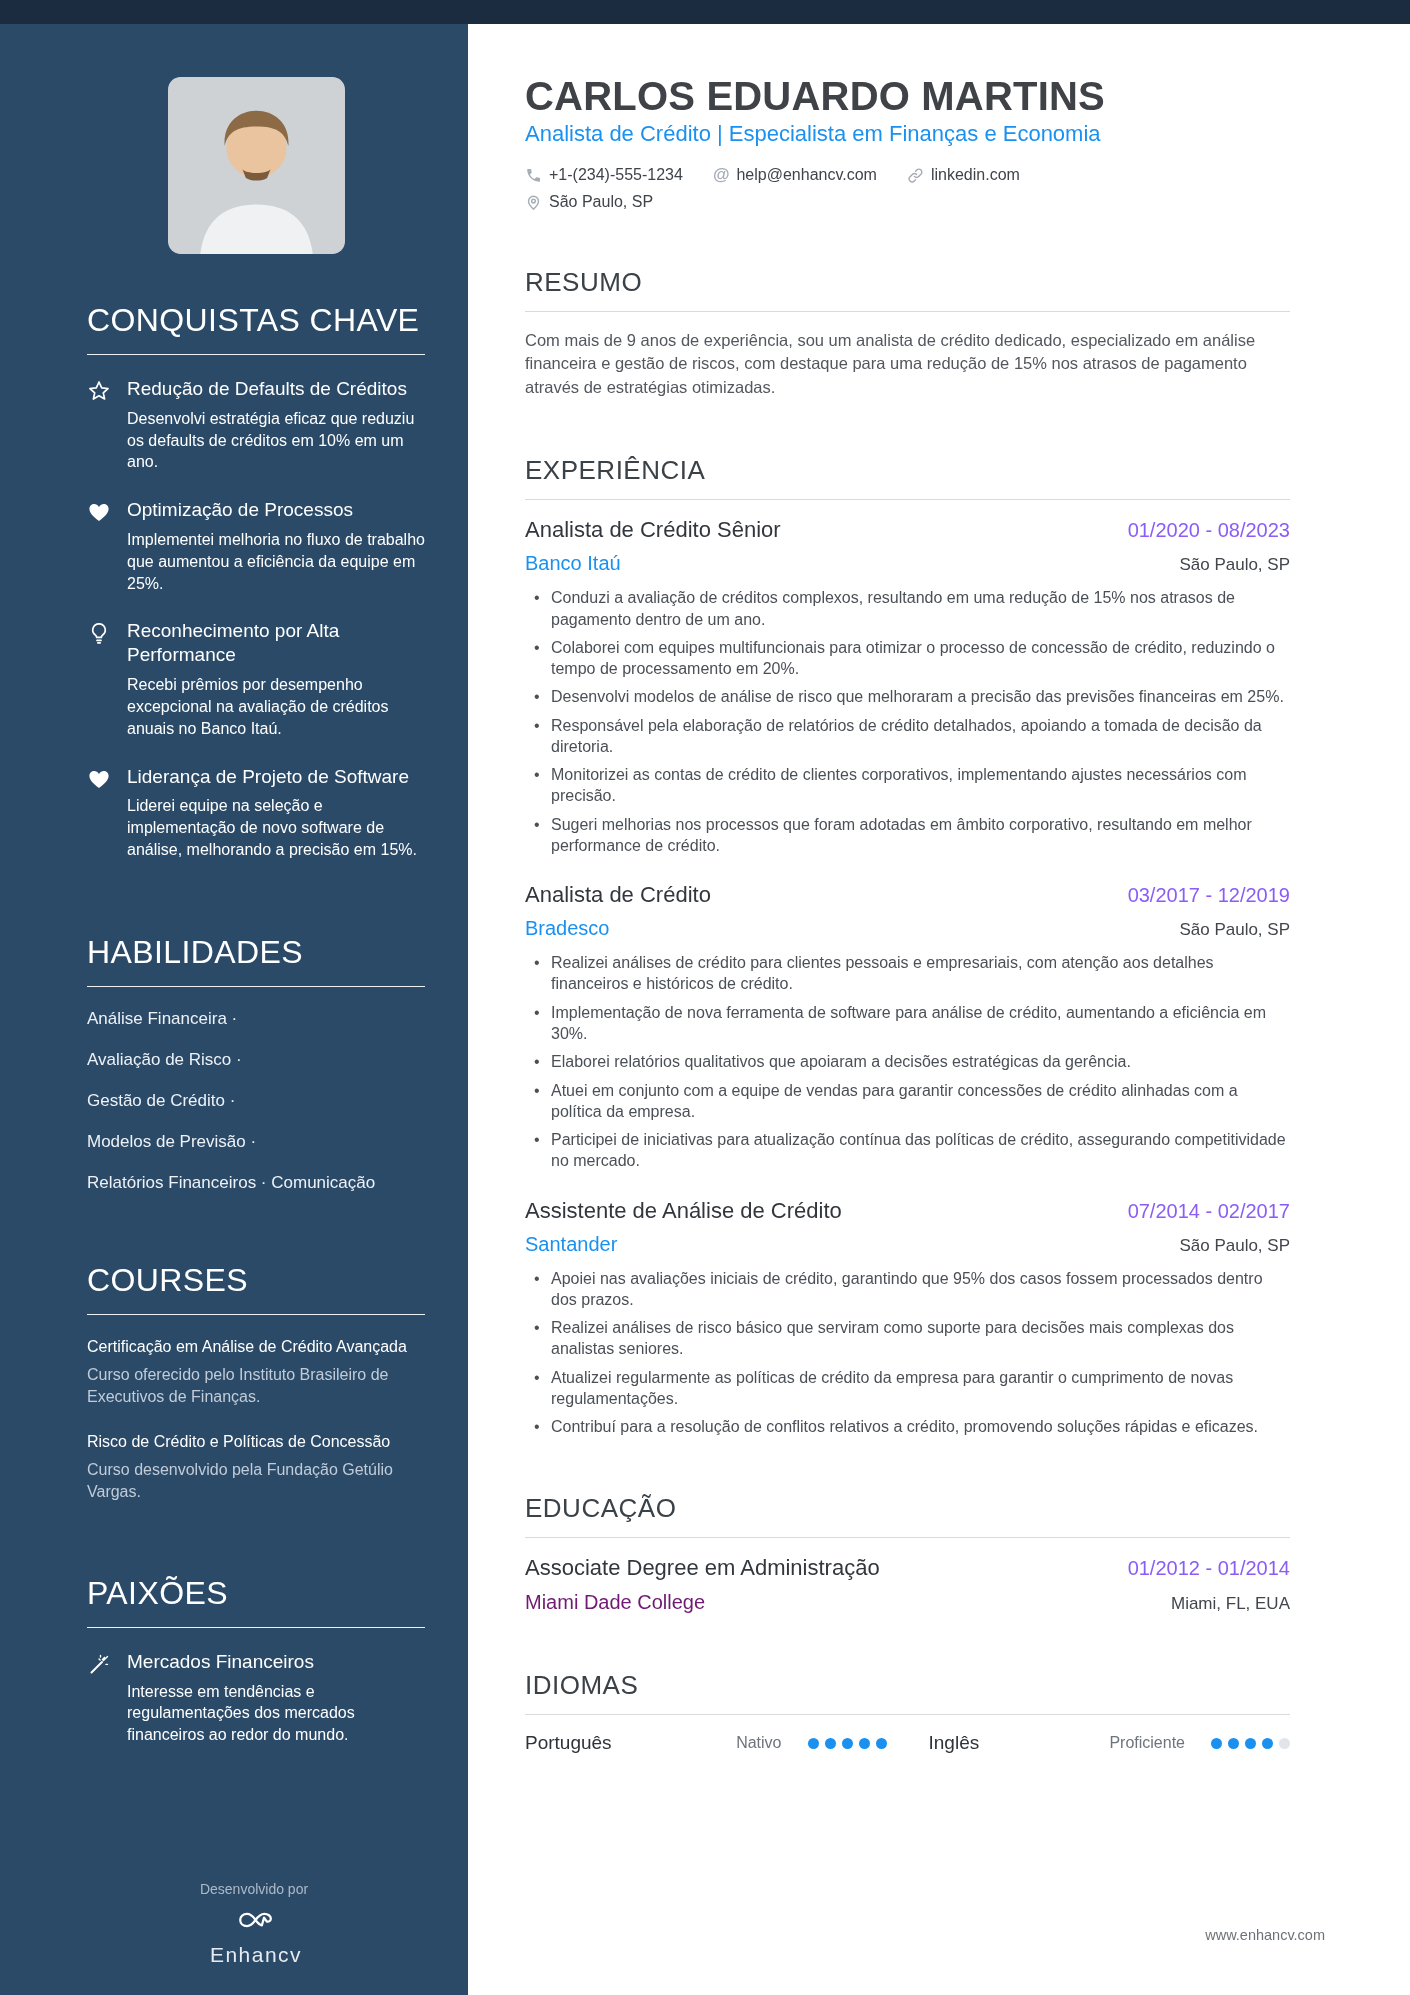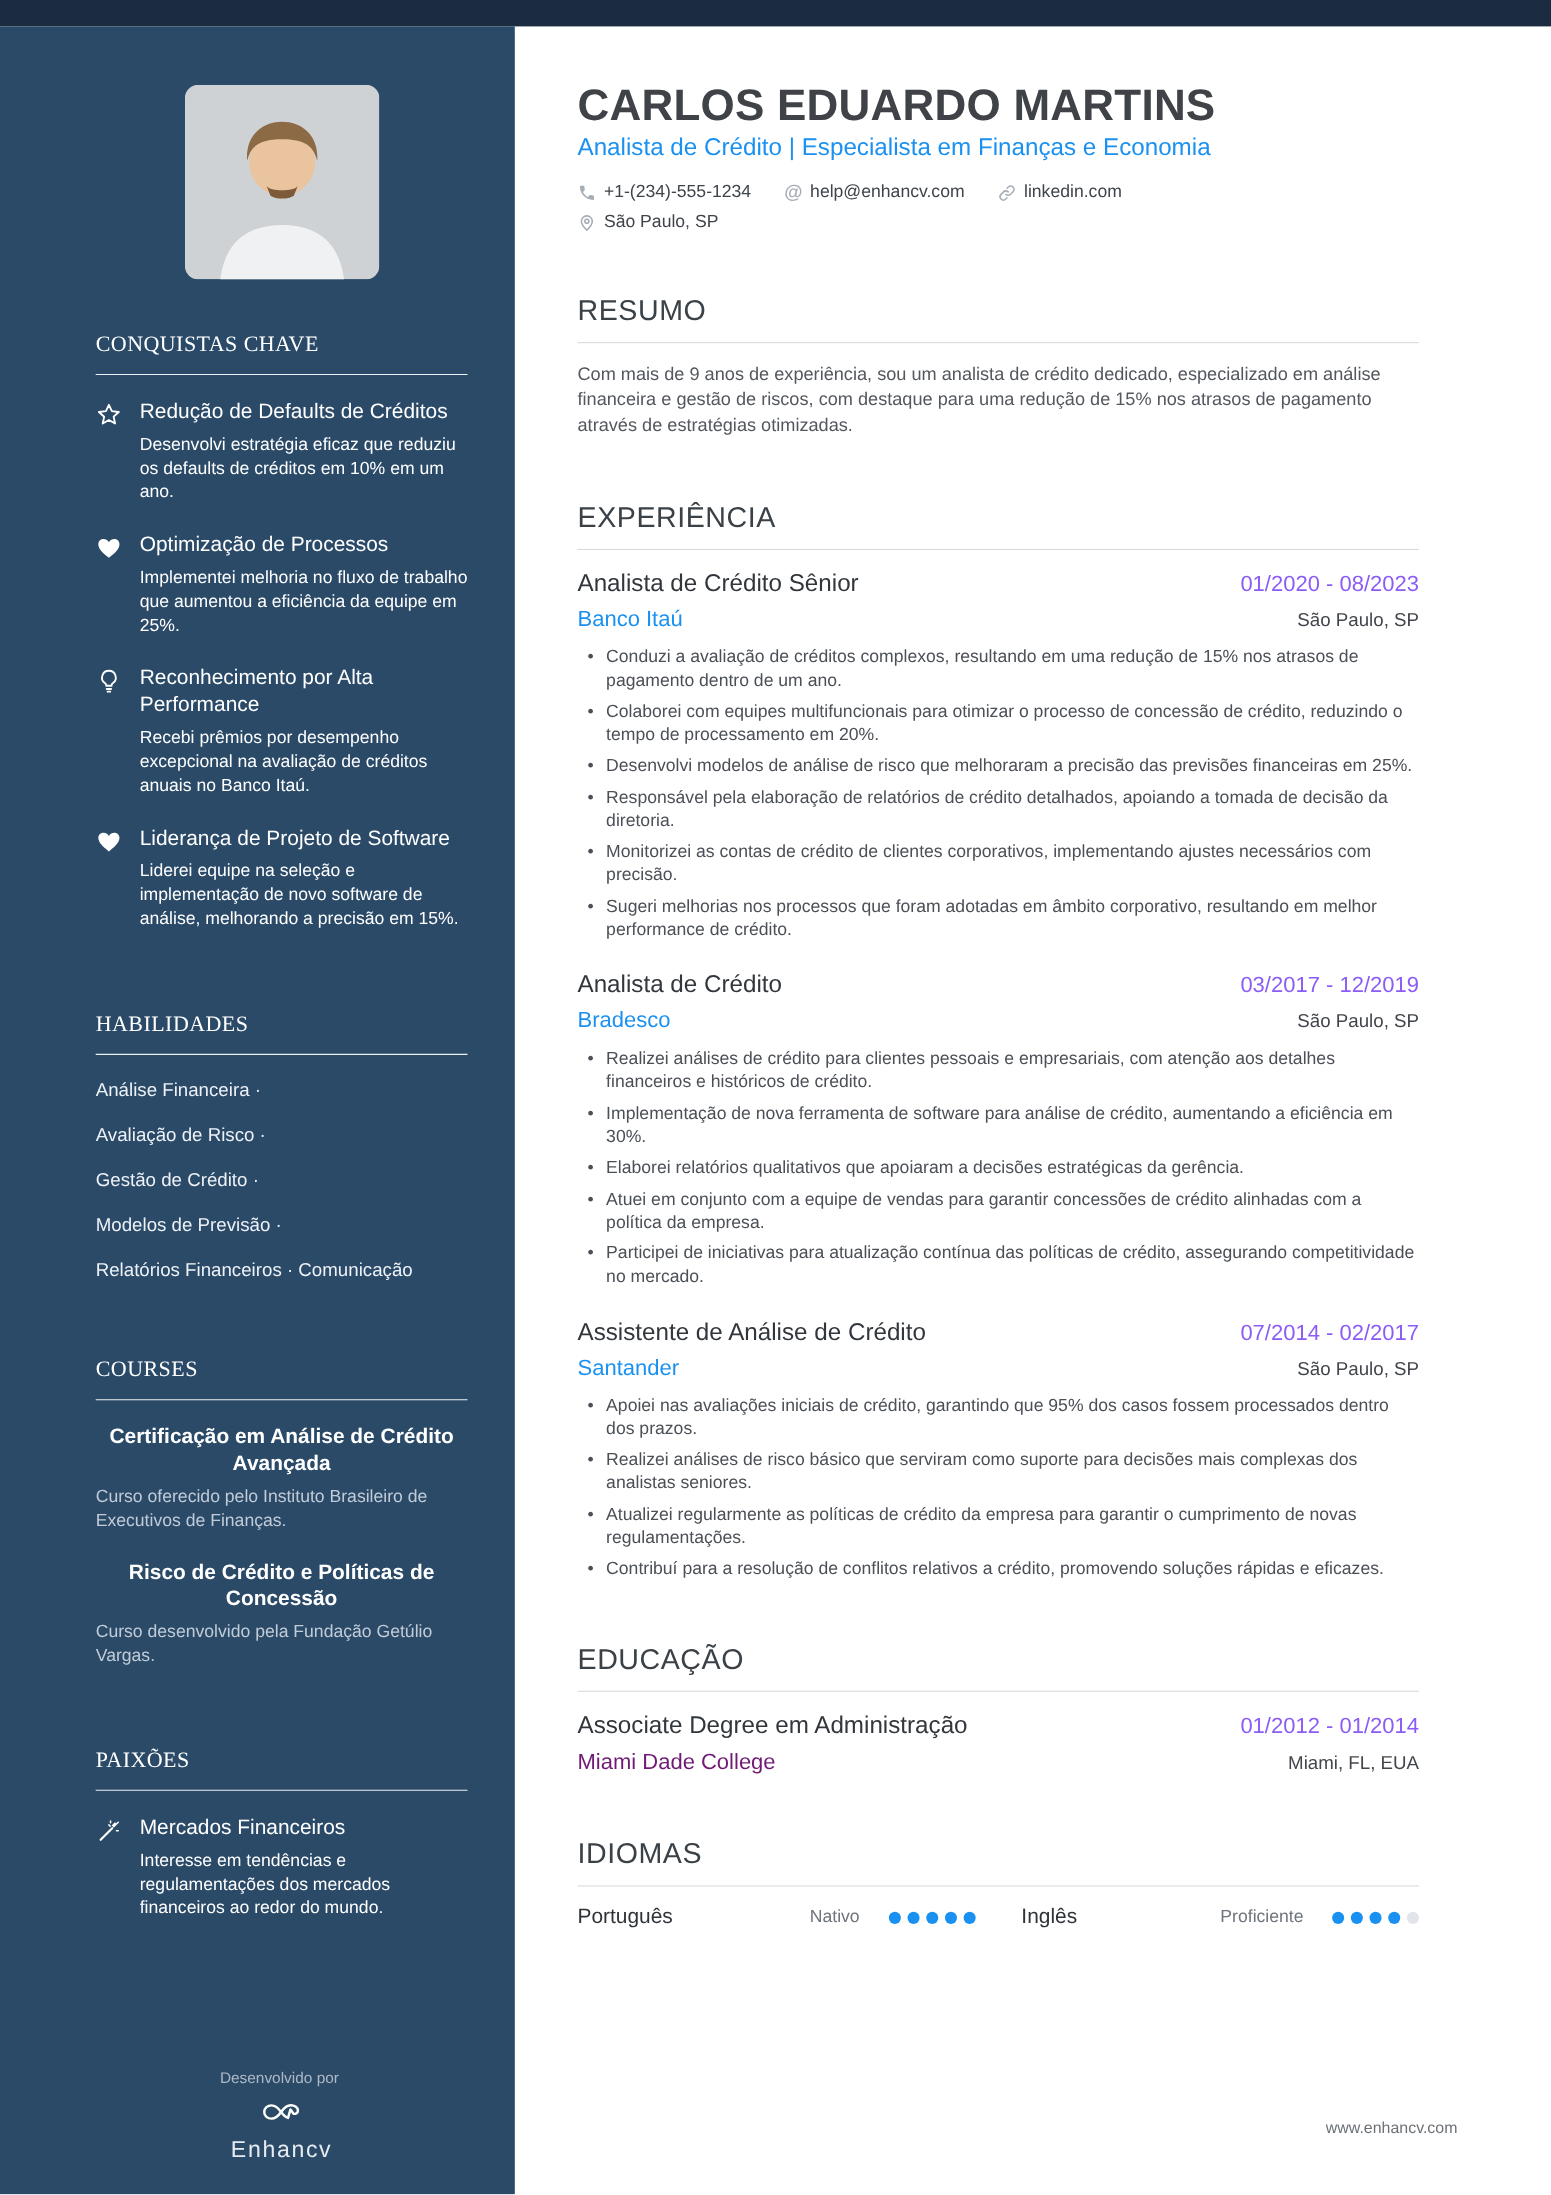--- a/index.html
+++ b/index.html
@@ -8,30 +8,30 @@
   .page { position:relative; width:1410px; height:1995px; background:#ffffff; overflow:hidden; }
   .topbar { height:24px; width:100%; background:#1b2b40; }
   .cols { display:flex; height:1971px; }
 
   
   .sidebar { width:468px; flex:0 0 468px; background:#2a4a68; color:#fff;
              padding:53px 43px 28px 87px; display:flex; flex-direction:column; }
   .photo-wrap { width:177px; height:177px; margin:0 auto; border-radius:10px; overflow:hidden; }
   .photo-wrap svg { display:block; width:100%; height:100%; }
   .side-section { margin-top:48px; }
-  .side-heading { font-size:20px; font-weight:500; letter-spacing:.4px; color:#ffffff;font-family:Liberation Serif, serif; }
+  .side-heading { font-size:32px; font-weight:500; letter-spacing:.4px; color:#ffffff; }
   .side-rule { border-bottom:1.5px solid rgba(255,255,255,.92); margin:15px 0 22px 0; }
   .ach-item { display:flex; gap:14px; margin-bottom:25px; }
   .ach-icon { flex:0 0 26px; padding-top:2px; }
   .ach-icon svg { width:24px; height:24px; display:block; }
   .ach-title { font-size:19px; font-weight:500; line-height:1.26; color:#ffffff; }
   .ach-desc { font-size:16px; line-height:1.36; color:#ffffff; margin-top:7px; }
   .skill { font-size:17px; color:#eef2f7; margin-bottom:21px; }
   .course { margin-bottom:24px; }
-  .course-title { font-size:19px; font-weight:700; line-height:1.28; color:#ffffff;text-align:center; }
+  .course-title { font-size:16px; font-weight:400; line-height:1.28; color:#ffffff; }
   .course-desc { font-size:16px; line-height:1.36; color:#c2ccd8; margin-top:7px; }
   .side-footer { margin-top:auto; display:flex; align-items:center; gap:10px;flex-direction:column; }
   .powered { font-size:14px; color:#aeb9c6; margin-right:4px; }
   .brand-logo svg { width:42px; height:26px; display:block; }
   .brand-name { font-size:21px; color:#e6ebf1; letter-spacing:1.5px; font-weight:400; }
 
   
   .main { flex:1; padding:50px 120px 30px 57px; position:relative; }
   .name { font-size:40px; font-weight:800; color:#3f4247; letter-spacing:.2px; }
   .job-headline { font-size:22px; color:#1a91f0; margin-top:2px; }

